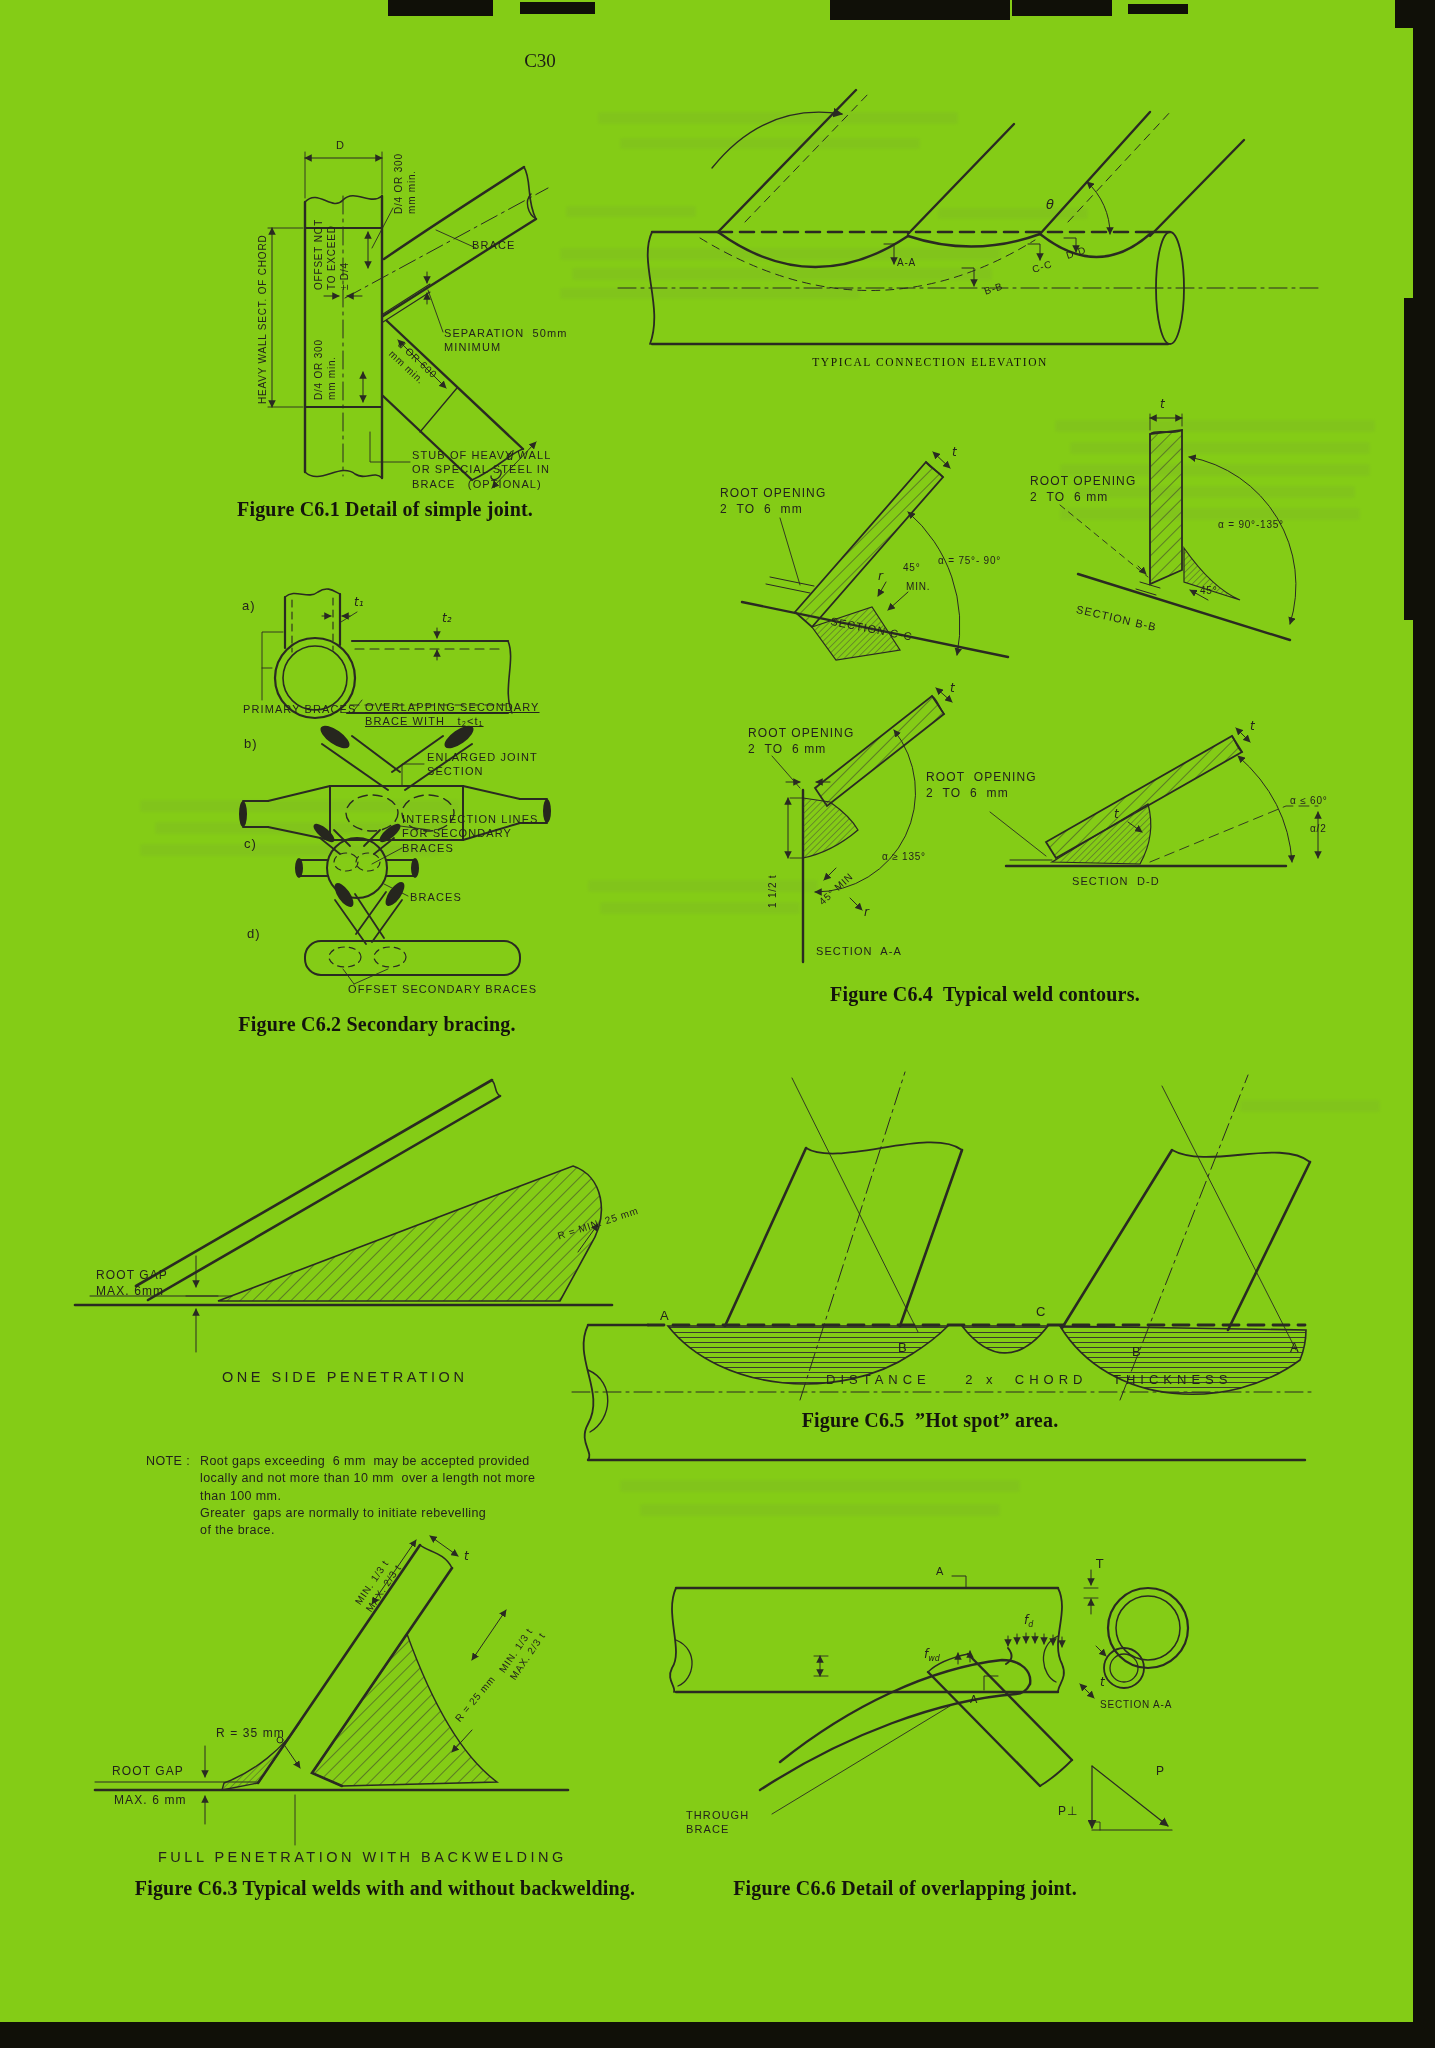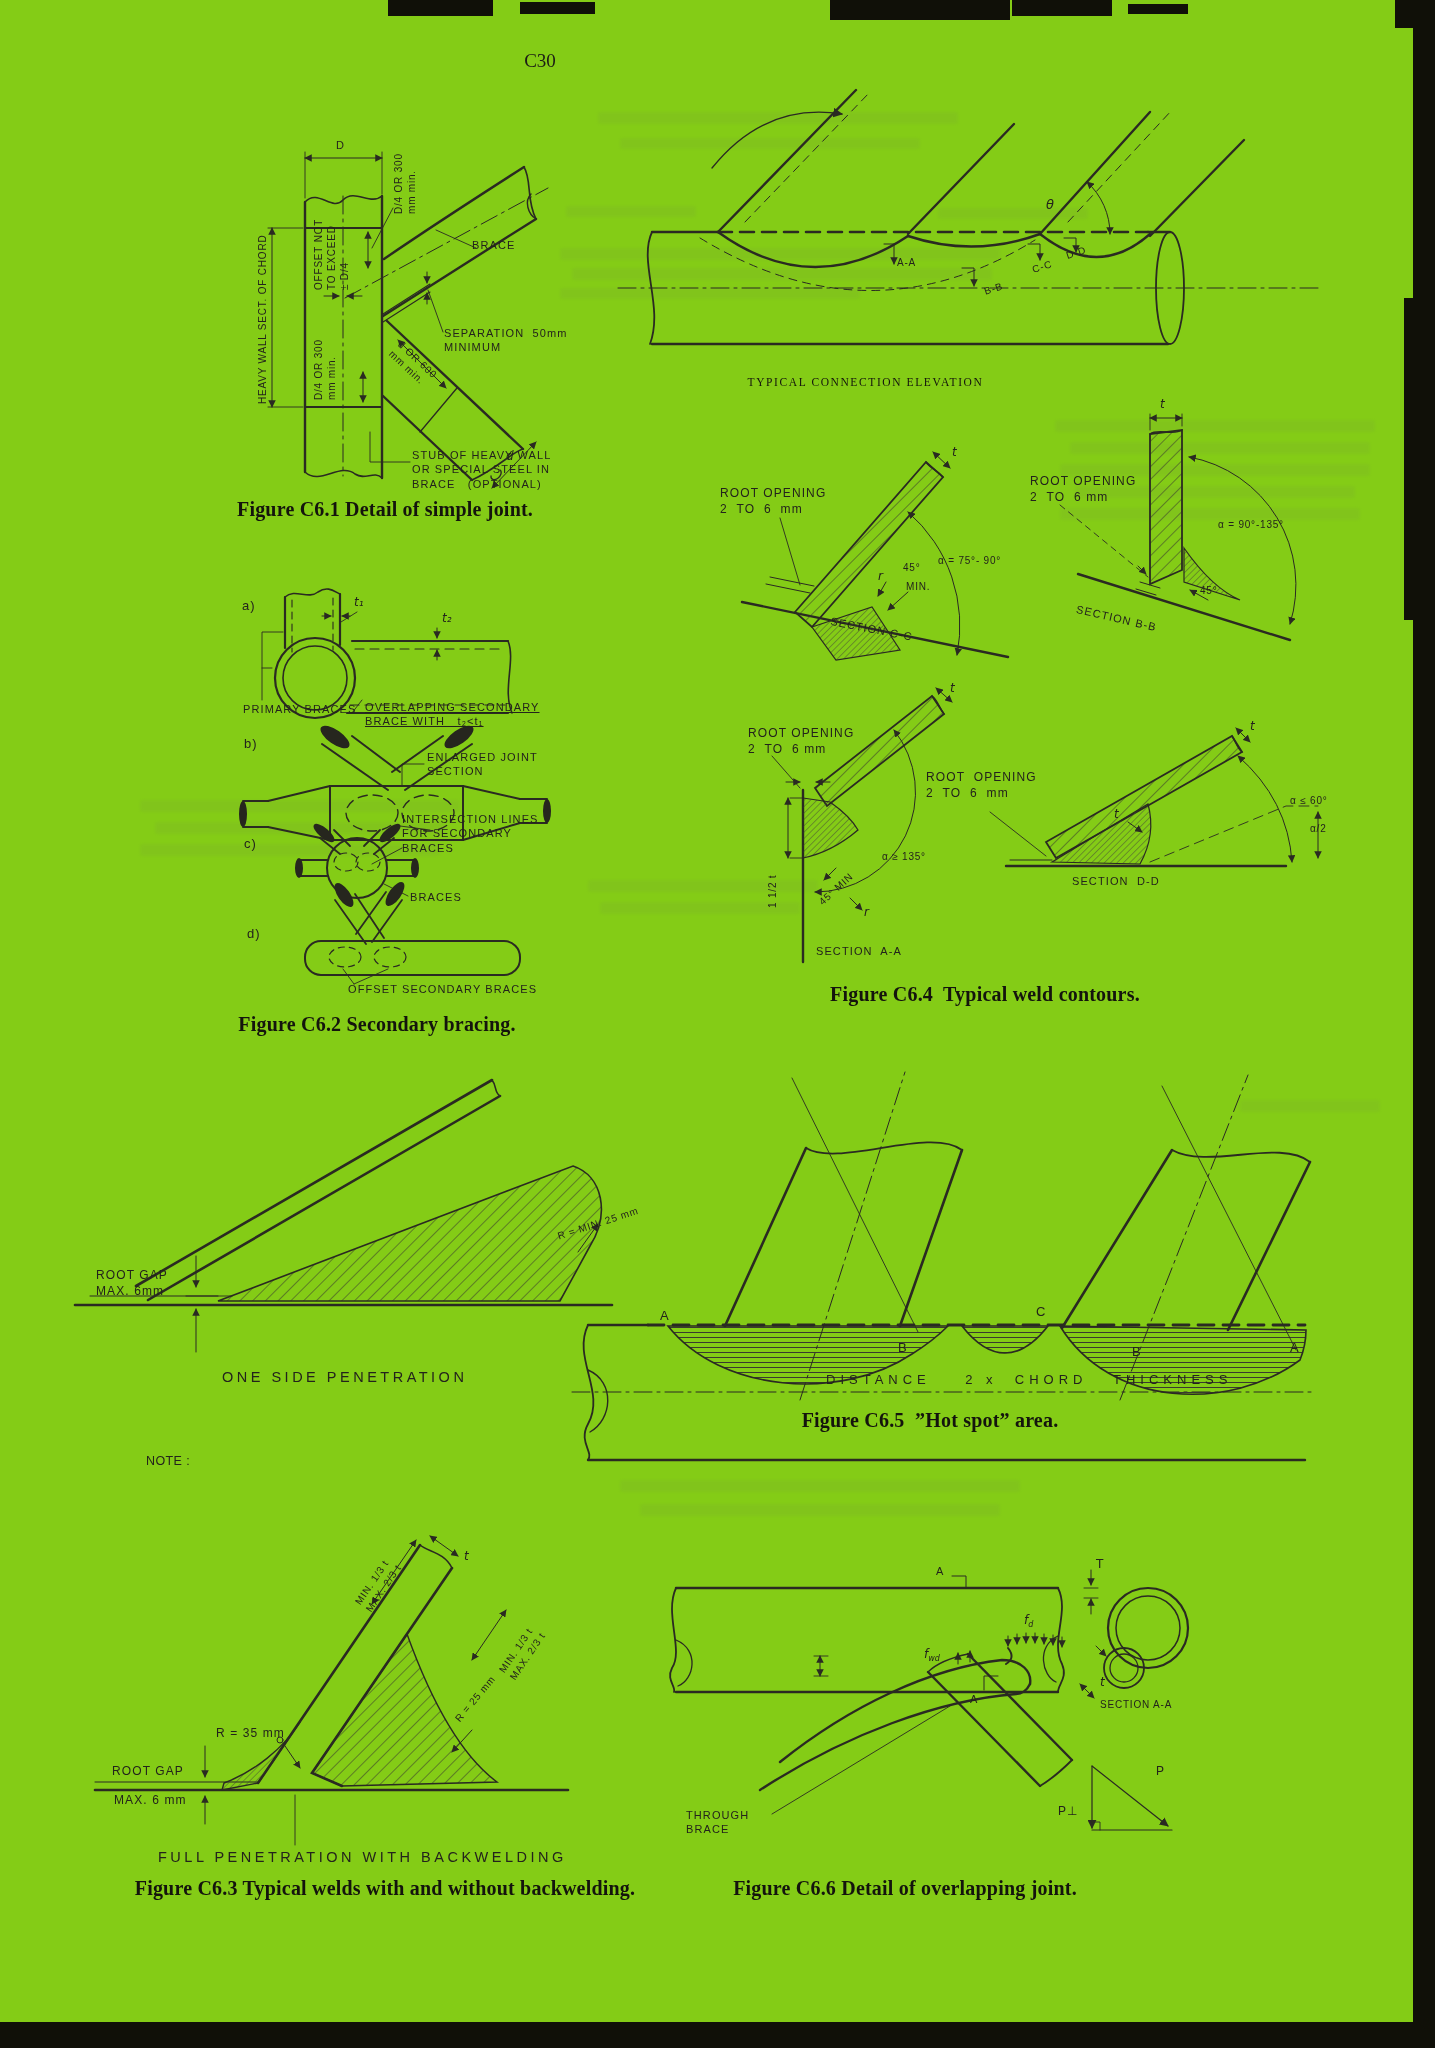--- a/index.html
+++ b/index.html
@@ -405,41 +405,46 @@
     <span class="cap" style="left:177px;top:1012px;width:400px;">Figure C6.2 Secondary bracing.</span>
   </div>
 
   <div class="layer">
     <span class="lbl" style="left:96px;top:1268px;font-size:12px;">ROOT GAP
 MAX. 6mm</span>
     <span class="lbl small" style="left:556px;top:1230px;transform:rotate(-18deg);transform-origin:0 0;">R = MIN. 25 mm</span>
     <span class="lbl bigl" style="left:222px;top:1368px;">ONE SIDE PENETRATION</span>
     <div class="note-row" style="left:146px;top:1422px;margin-top:31px;">
       <span class="note">NOTE :</span>
+      <span class="note">Root gaps exceeding  6 mm  may be accepted provided
+locally and not more than 10 mm  over a length not more
+than 100 mm.
+Greater  gaps are normally to initiate rebevelling
+of the brace.</span>
     </div>
     <span class="lbl small" style="left:352px;top:1600px;transform:rotate(-56deg);transform-origin:0 0;">MIN. 1/3 t
 MAX. 2/3 t</span>
     <span class="lbl sym" style="left:464px;top:1550px;">t</span>
     <span class="lbl small" style="left:496px;top:1668px;transform:rotate(-56deg);transform-origin:0 0;">MIN. 1/3 t
 MAX. 2/3 t</span>
     <span class="lbl" style="left:216px;top:1726px;font-size:12px;">R = 35 mm</span>
     <span class="lbl small" style="left:452px;top:1716px;transform:rotate(-50deg);transform-origin:0 0;">R = 25 mm</span>
     <span class="lbl" style="left:112px;top:1764px;font-size:12px;">ROOT GAP</span>
     <span class="lbl" style="left:114px;top:1793px;font-size:12px;">MAX. 6 mm</span>
     <span class="lbl bigl" style="left:158px;top:1848px;">FULL PENETRATION WITH BACKWELDING</span>
     <span class="cap" style="left:95px;top:1876px;width:580px;">Figure C6.3 Typical welds with and without backwelding.</span>
   </div>
 
   <div class="layer">
     <span class="lbl small" style="left:897px;top:256px;">A-A</span>
     <span class="lbl small" style="left:984px;top:282px;transform:rotate(-18deg);">B-B</span>
     <span class="lbl small" style="left:1032px;top:260px;transform:rotate(-18deg);">C-C</span>
     <span class="lbl small" style="left:1066px;top:246px;transform:rotate(-18deg);">D-D</span>
     <span class="lbl sym" style="left:1046px;top:198px;font-size:13px;">θ</span>
-    <span class="cap elevcap lbl" style="left:683px;top:376px;width:365px;font-weight:normal;">TYPICAL CONNECTION ELEVATION</span>
+    <span class="cap elevcap lbl" style="left:683px;top:356px;width:365px;font-weight:normal;text-align:right;">TYPICAL CONNECTION ELEVATION</span>
   </div>
 
   <div class="layer">
     <span class="lbl" style="left:720px;top:486px;font-size:12px;">ROOT OPENING
 2  TO  6  mm</span>
     <span class="lbl sym" style="left:952px;top:446px;">t</span>
     <span class="lbl sym small" style="left:878px;top:570px;">r</span>
     <span class="lbl small" style="left:903px;top:561px;">45°</span>
     <span class="lbl small" style="left:906px;top:580px;">MIN.</span>
     <span class="lbl small" style="left:938px;top:554px;">α = 75°- 90°</span>

